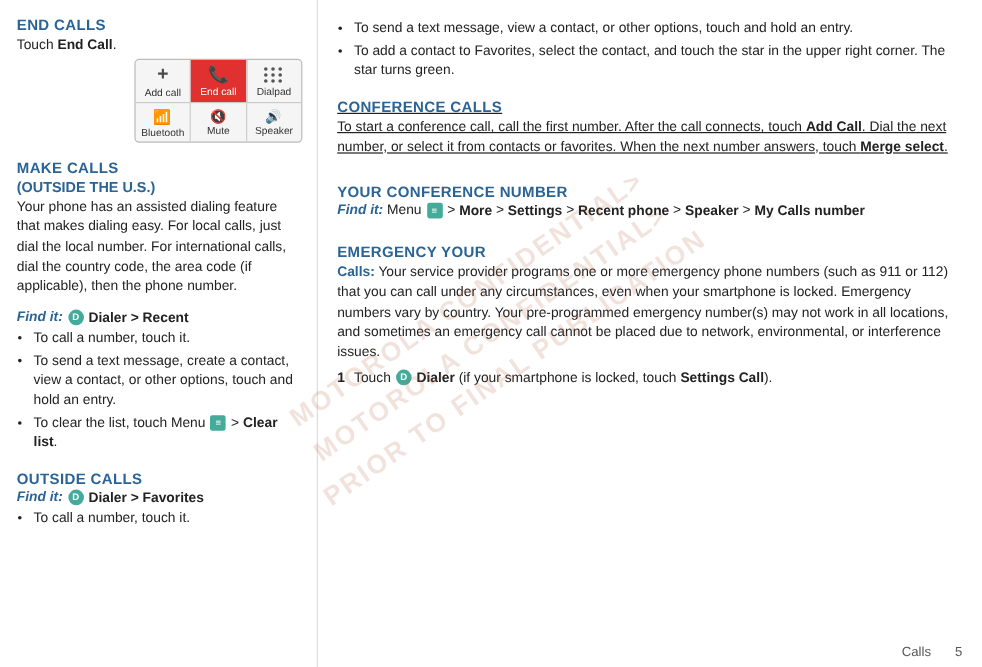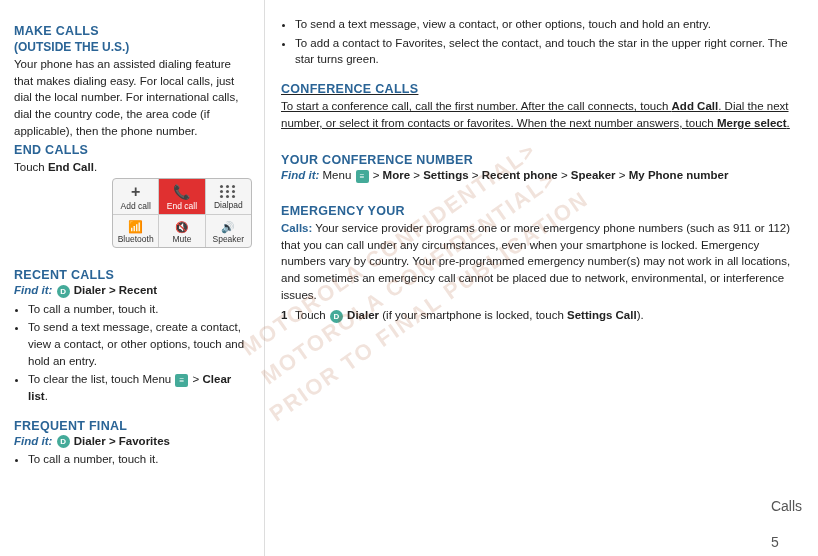--- a/index.html
+++ b/index.html
@@ -273,26 +273,20 @@
     <div class="watermark-text">
       MOTOROLA CONFIDENTIAL&gt;<br>
       MOTOROLA CONFIDENTIAL&gt;<br>
       PRIOR TO FINAL PUBLICATION
     </div>
   </div>
 
   <div class="left-col">
 
     <div>
-      <div class="section-title">MAKE CALLS</div>
-      <div class="subtitle-line">(OUTSIDE THE U.S.)</div>
-      <div class="body-text">Your phone has an assisted dialing feature that makes dialing easy. For local calls, just dial the local number. For international calls, dial the country code, the area code (if applicable), then the phone number.</div>
-    </div>
-
-    <div>
       <div class="section-title first">END CALLS</div>
       <div class="body-text">
         Touch <span class="bold">End Call</span>.
       </div>
 
       <div class="end-call-image">
         <div class="phone-ui-box">
 
           <div class="phone-ui-row">
             <div class="phone-ui-btn">
@@ -330,38 +324,43 @@
             </div>
             <div class="phone-ui-btn">
               <div class="speaker-icon">🔊</div>
               <span>Speaker</span>
             </div>
           </div>
         </div>
       </div>
     </div>
 
+    <div>
+      <div class="section-title">MAKE CALLS</div>
+      <div class="subtitle-line">(OUTSIDE THE U.S.)</div>
+      <div class="body-text">Your phone has an assisted dialing feature that makes dialing easy. For local calls, just dial the local number. For international calls, dial the country code, the area code (if applicable), then the phone number.</div>
+    </div>
+
     <div class="section-divider"></div>
 
     <div>
-      <div class="section-title">RECENT CALLS</div>
       <div class="find-it">
         <span class="label">Find it:</span>
         <span class="dialer-icon">D</span>
         <span class="bold">Dialer &gt; Recent</span>
       </div>
       <ul class="bullet-list">
         <li>To call a number, touch it.</li>
         <li>To send a text message, create a contact, view a contact, or other options, touch and hold an entry.</li>
         <li>To clear the list, touch Menu <span class="menu-icon">≡</span> &gt; <span class="bold">Clear list</span>.</li>
       </ul>
     </div>
 
     <div>
-      <div class="section-title">FREQUENT FINAL</div>
+      <div class="section-title">OUTSIDE CALLS</div>
       <div class="find-it">
         <span class="label">Find it:</span>
         <span class="dialer-icon">D</span>
         <span class="bold">Dialer &gt; Favorites</span>
       </div>
       <ul class="bullet-list">
         <li>To call a number, touch it.</li>
       </ul>
     </div>
 
@@ -380,39 +379,39 @@
         To start a conference call, call the first number. After the call connects, touch <span class="bold">Add Call</span>. Dial the next number, or select it from contacts or favorites. When the next number answers, touch <span class="bold">Merge select</span>.
       </div>
     </div>
 
     <div style="margin-top:8px;">
       <div class="section-title">YOUR CONFERENCE NUMBER</div>
       <div class="find-it">
         <span class="label">Find it:</span>
         Menu <span class="menu-icon">≡</span>
         &gt; <span class="bold">More</span> &gt; <span class="bold">Settings</span> &gt; <span class="bold">Recent phone</span>
-        &gt; <span class="bold">Speaker</span> &gt; <span class="bold">My Phone number</span>
+        &gt; <span class="bold">Speaker</span> &gt; <span class="bold">My Calls number</span>
       </div>
     </div>
 
     <div style="margin-top:8px;">
       <div class="section-title">EMERGENCY YOUR</div>
       <div class="body-text">
         <span class="note-label">Calls:</span>
         Your service provider programs one or more emergency phone numbers (such as 911 or 112) that you can call under any circumstances, even when your smartphone is locked. Emergency numbers vary by country. Your pre-programmed emergency number(s) may not work in all locations, and sometimes an emergency call cannot be placed due to network, environmental, or interference issues.
       </div>
       <div class="numbered-item">
         <span class="num bold">1</span>
         <span>
           Touch <span class="dialer-icon">D</span>
           <span class="bold">Dialer</span> (if your smartphone is locked, touch <span class="bold">Settings Call</span>).
         </span>
       </div>
     </div>
 
   </div>
 
-  <div style="position:absolute; bottom:6px; right:16px; font-size:14px; color:#555; display:flex; gap:20px;flex-direction:column;">
+  <div style="position:absolute; bottom:6px; right:16px; font-size:11px; color:#555; display:flex; gap:20px;">
     <span>Calls</span>
     <span>5</span>
   </div>
 
 </div>
 
 </body></html>

